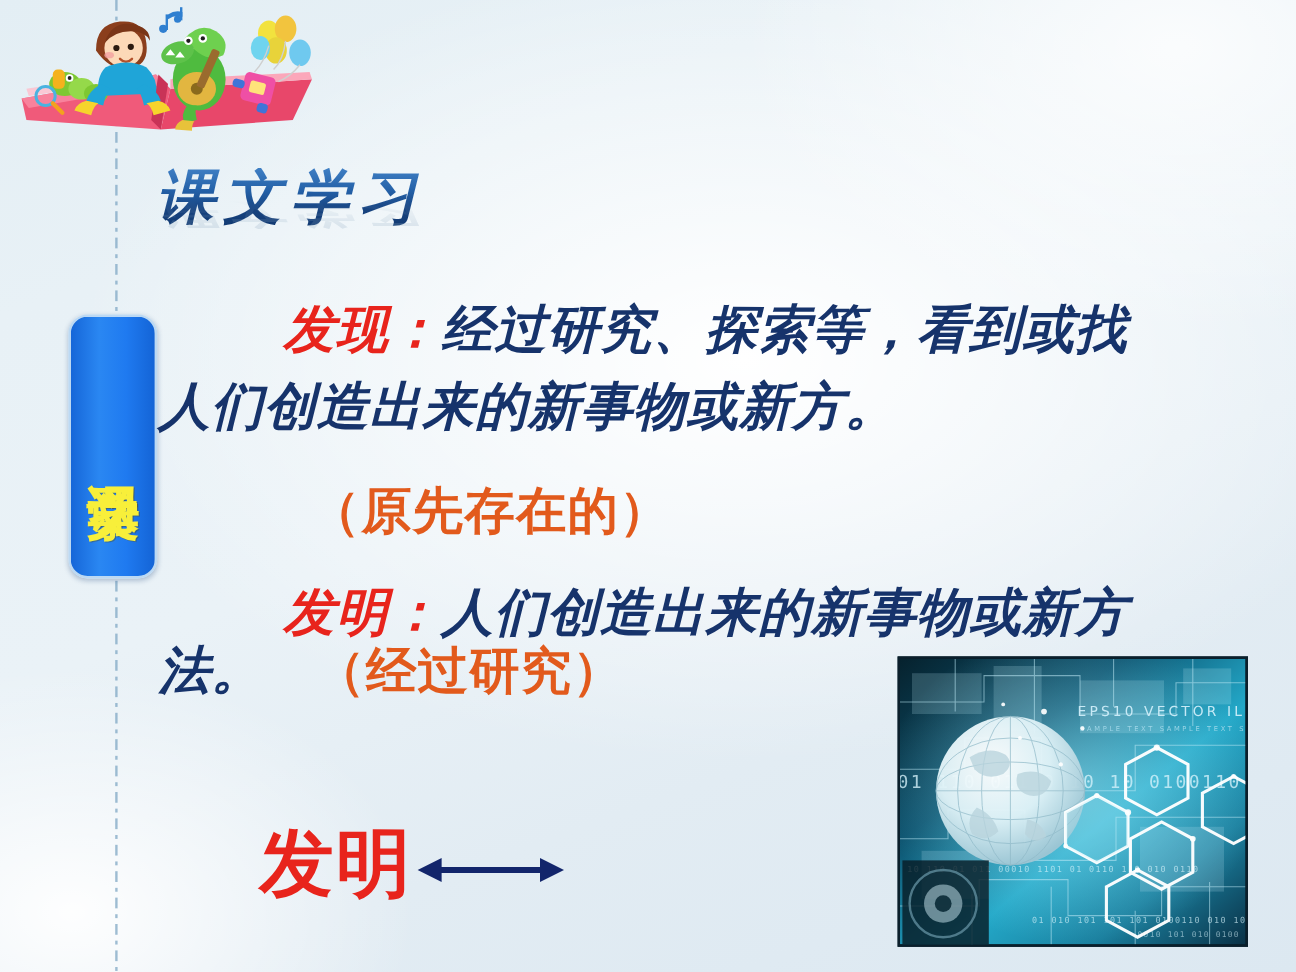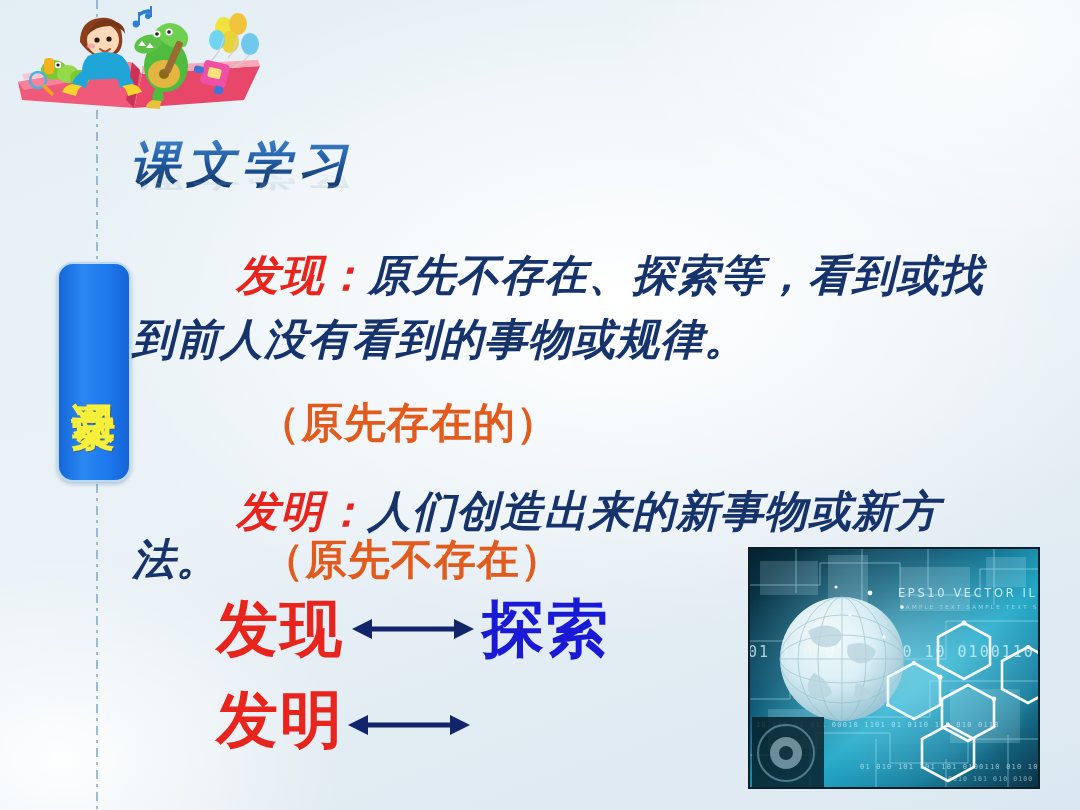--- a/index.html
+++ b/index.html
@@ -143,21 +143,20 @@
     font-weight: 700;
     color: #e25a1c;
     letter-spacing: 1px;
     line-height: 1.25;
     margin: 0;
   }
   .row-note-1 {
     position: absolute;
     left: 258px;
     top: 400px;
-    font-family: Liberation Mono, monospace;
   }
   .row-p2 {
     position: absolute;
     left: 132px;
     top: 468px;
     width: 910px;
     margin-top: 12px;
   }
   .row-p3 {
     position: absolute;
@@ -297,49 +296,38 @@
     <div class="title-main">课文学习</div>
     <div class="title-reflect">课文学习</div>
   </div>
 
   <div class="vbox">
     <span class="vbox-text">课文学习</span>
   </div>
 
   <div class="body-text">
     <p class="para">
-      <span class="indent2"></span><span class="kw-red">发现：</span><span>原先不存在、探索等，看到或找</span>
+      <span class="indent2"></span><span class="kw-red">发现：</span><span>经过研究、探索等，看到或找</span>
     </p>
-    <p class="para">到前人没有看到的事物或规律。</p>
+    <p class="para">人们创造出来的新事物或新方。</p>
   </div>
 
   <p class="note row-note-1">（原先存在的）</p>
 
   <div class="row-p2">
     <p class="para">
       <span class="indent2"></span><span class="kw-red">发明：</span><span>人们创造出来的新事物或新方</span>
     </p>
   </div>
 
   <div class="row-p3">
     <p class="para">法。</p>
-    <p class="note">（原先不存在）</p>
-  </div>
-
-  <div class="rel rel-1">
-    <span class="rel-left">发现</span>
-    <span class="rel-arrow">
-      <svg width="126" height="62" viewBox="0 0 126 62" xmlns="http://www.w3.org/2000/svg">
-        <line x1="16" y1="31" x2="110" y2="31" stroke="#12256b" stroke-width="5"></line>
-        <path d="M2 31 L22 21 L22 41 Z" fill="#12256b"></path>
-        <path d="M124 31 L104 21 L104 41 Z" fill="#12256b"></path>
-      </svg>
-    </span>
-    <span class="rel-right">探索</span>
-  </div>
+    <p class="note">（经过研究）</p>
+  </div>
+
 
   <div class="rel rel-2">
     <span class="rel-left">发明</span>
     <span class="rel-arrow">
       <svg width="126" height="62" viewBox="0 0 126 62" xmlns="http://www.w3.org/2000/svg">
         <line x1="16" y1="31" x2="110" y2="31" stroke="#12256b" stroke-width="5"></line>
         <path d="M2 31 L22 21 L22 41 Z" fill="#12256b"></path>
         <path d="M124 31 L104 21 L104 41 Z" fill="#12256b"></path>
       </svg>
     </span>

